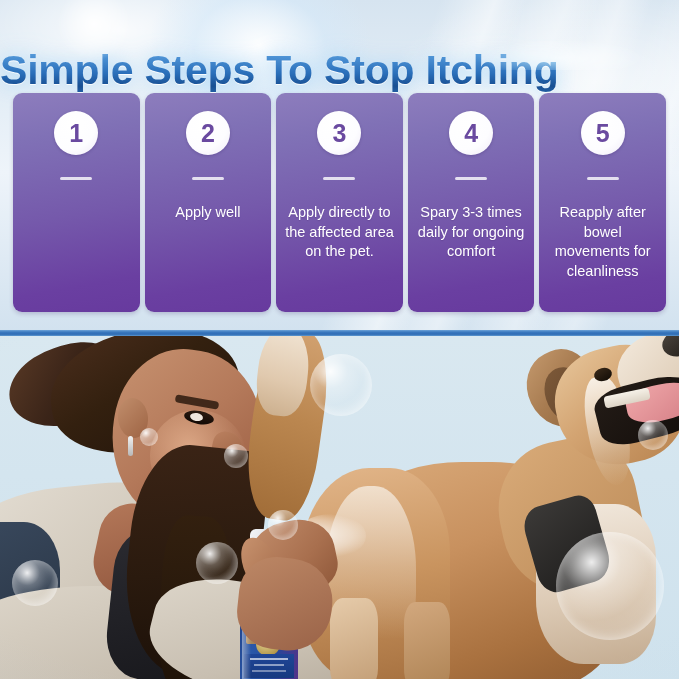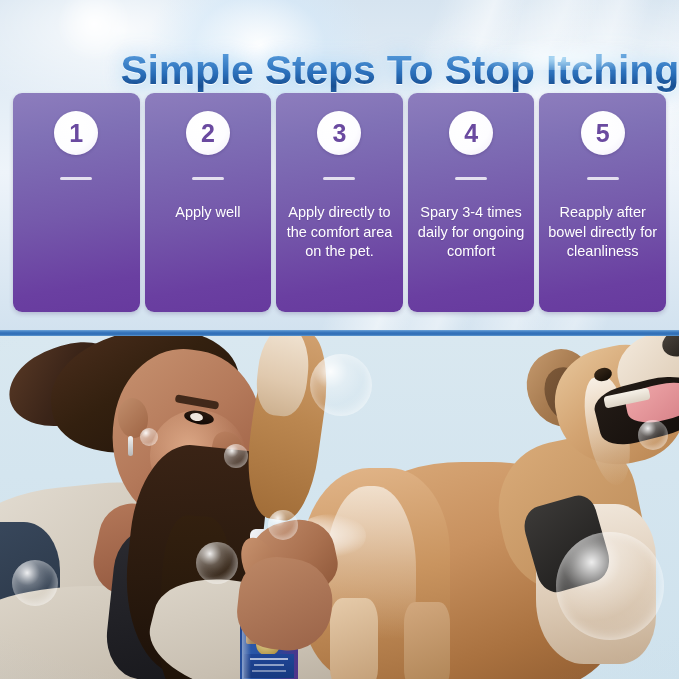--- a/index.html
+++ b/index.html
@@ -23,21 +23,21 @@
       linear-gradient(180deg,#d6e4f0 0%,#e3edf6 28%,#eef4fa 52%,#dfeaf4 78%,#d2e2ef 100%);
     overflow:hidden;
   }
   .top:before{
     content:"";position:absolute;left:150px;top:-40px;width:220px;height:170px;
     background:radial-gradient(ellipse at center, rgba(255,255,255,.95) 0%, rgba(214,234,250,.55) 42%, rgba(255,255,255,0) 72%);
     pointer-events:none;
   }
 
   
-  .title-wrap{position:absolute;left:0;top:16px;width:679px;text-align:right;}
+  .title-wrap{position:absolute;left:0;top:16px;width:679px;text-align:left;}
   .title{
     display:inline-block;
     font-size:41px;line-height:54px;font-weight:bold;letter-spacing:-.2px;
     font-family:"Liberation Sans", sans-serif;
     background:linear-gradient(180deg,#79b4e6 0%,#4f94d6 24%,#2a6fba 56%,#184f92 80%,#2a6cb2 100%);
     -webkit-background-clip:text;background-clip:text;color:transparent;
     -webkit-text-fill-color:transparent;
     filter:drop-shadow(0 1px 0 rgba(255,255,255,.85)) drop-shadow(0 0 10px rgba(150,205,245,.75));
   }
   .title-glow{
@@ -253,37 +253,37 @@
         </div>
         <div class="rule"></div>
         <div class="card-text">Apply well</div>
       </div>
 
       <div class="card">
         <div class="num-circle">
           <span>3</span>
         </div>
         <div class="rule"></div>
-        <div class="card-text">Apply directly to the comfort area on the pet.</div>
+        <div class="card-text">Apply directly to the affected area on the pet.</div>
       </div>
 
       <div class="card">
         <div class="num-circle">
           <span>4</span>
         </div>
         <div class="rule"></div>
-        <div class="card-text">Spary 3-4 times daily for ongoing comfort</div>
+        <div class="card-text">Spary 3-3 times daily for ongoing comfort</div>
       </div>
 
       <div class="card">
         <div class="num-circle">
           <span>5</span>
         </div>
         <div class="rule"></div>
-        <div class="card-text">Reapply after bowel directly for cleanliness</div>
+        <div class="card-text">Reapply after bowel movements for cleanliness</div>
       </div>
 
     </div>
   </section>
 
   <div class="divider"></div>
 
   <section class="photo">
 
     <div class="ph w-sweater"></div>

